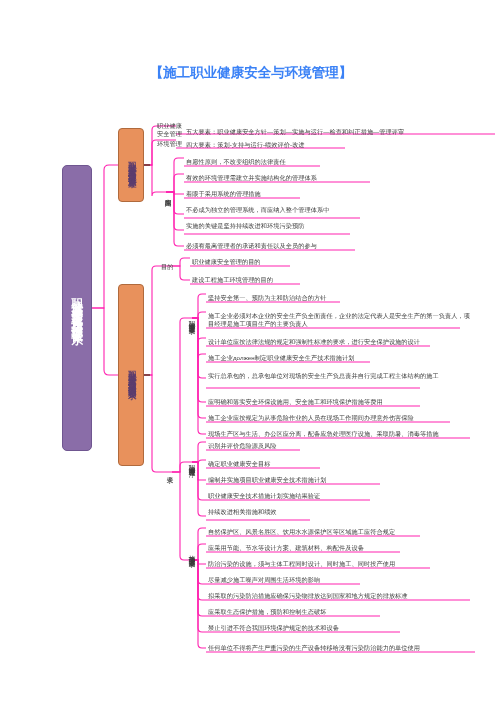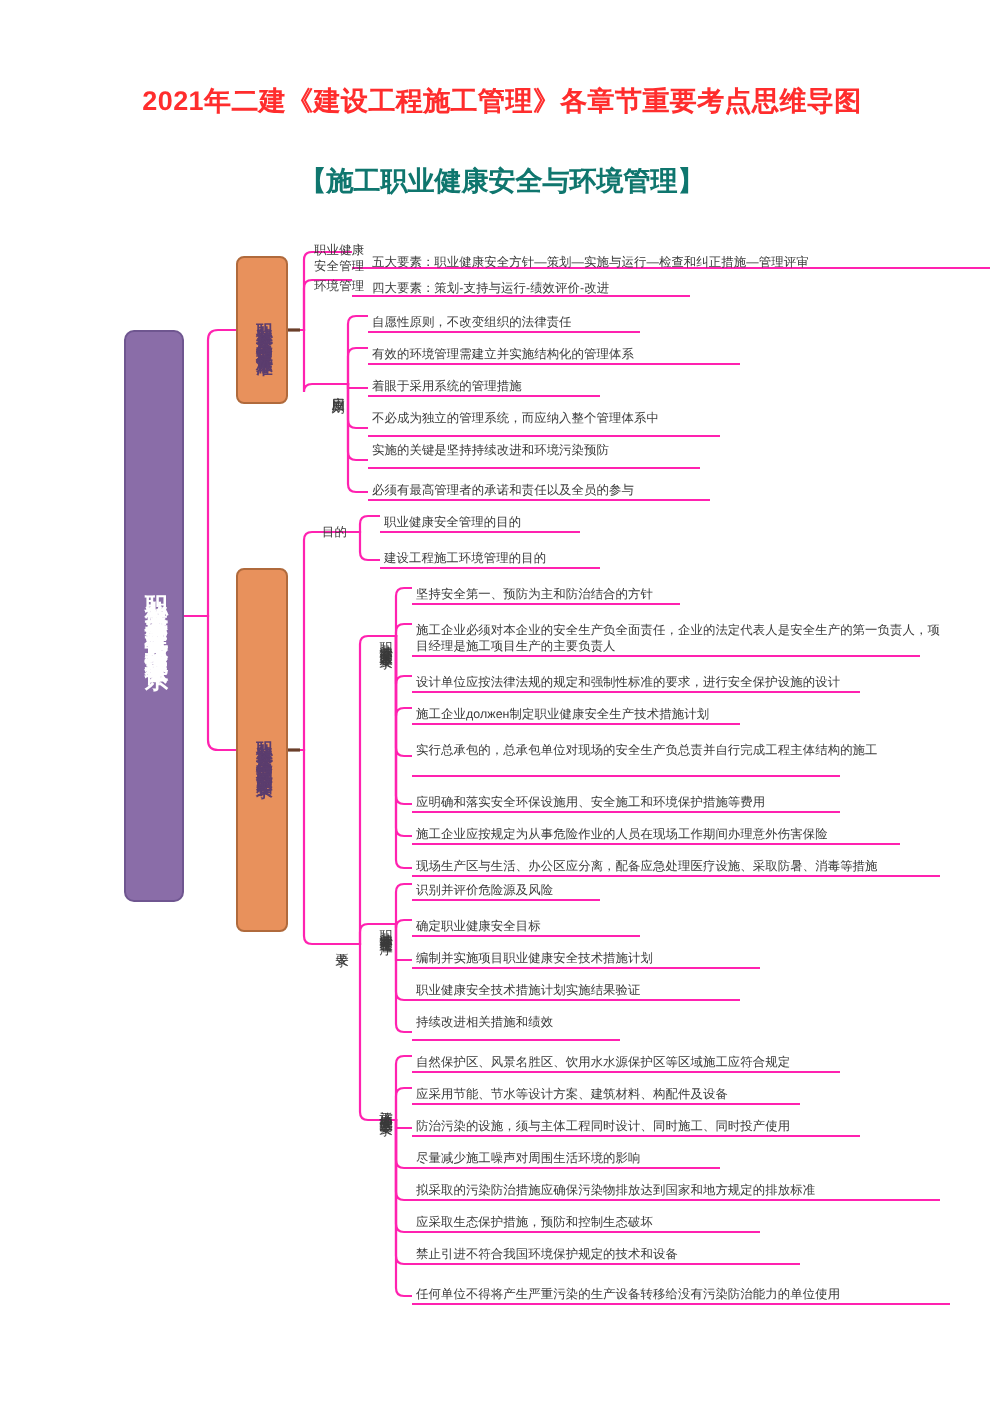--- a/index.html
+++ b/index.html
@@ -10,21 +10,21 @@
   }
   #mindmap{position:relative;width:502px;height:704px;}
 
   
   .title-wrap{position:absolute;left:0;top:42px;width:502px;text-align:center;}
   .title-main{
     font-size:13.5px;font-weight:bold;color:#ff2d2d;letter-spacing:.2px;
     line-height:18px;white-space:nowrap;
   }
   .title-sub{
-    margin-top:22px;font-size:13.5px;font-weight:bold;color:#0f766e;
+    margin-top:22px;font-size:13.5px;font-weight:bold;color:#3b82f6;
     line-height:18px;white-space:nowrap;
   }
 
   
   svg.links{position:absolute;left:0;top:0;width:502px;height:704px;pointer-events:none;}
   svg.links path{fill:none;stroke:#ff22b0;stroke-width:1.1px;}
   svg.links .stub{stroke:#6b3f2a;stroke-width:1.6px;}
 
   
   .node-root{
@@ -65,21 +65,20 @@
     letter-spacing:.05px;white-space:nowrap;text-align:left;
   }
   .leaf.wrap{white-space:normal;}
 </style>
 </head>
 <body>
 
 <div id="mindmap">
 
   <div class="title-wrap">
-    <div class="title-main">2021年二建《建设工程施工管理》各章节重要考点思维导图</div>
     <div class="title-sub">【施工职业健康安全与环境管理】</div>
   </div>
 
   <svg class="links" viewBox="0 0 502 704">
 
     <path d="M92,308 H104 V170 Q104,165 109,165 H118"></path>
     <path d="M92,308 H104 V370 Q104,375 109,375 H118"></path>
 
     <path d="M144,165 H152 V130 Q152,126 156,126 H176"></path>
     <path d="M144,165 H152 V144 Q152,140 156,140 H176"></path>

